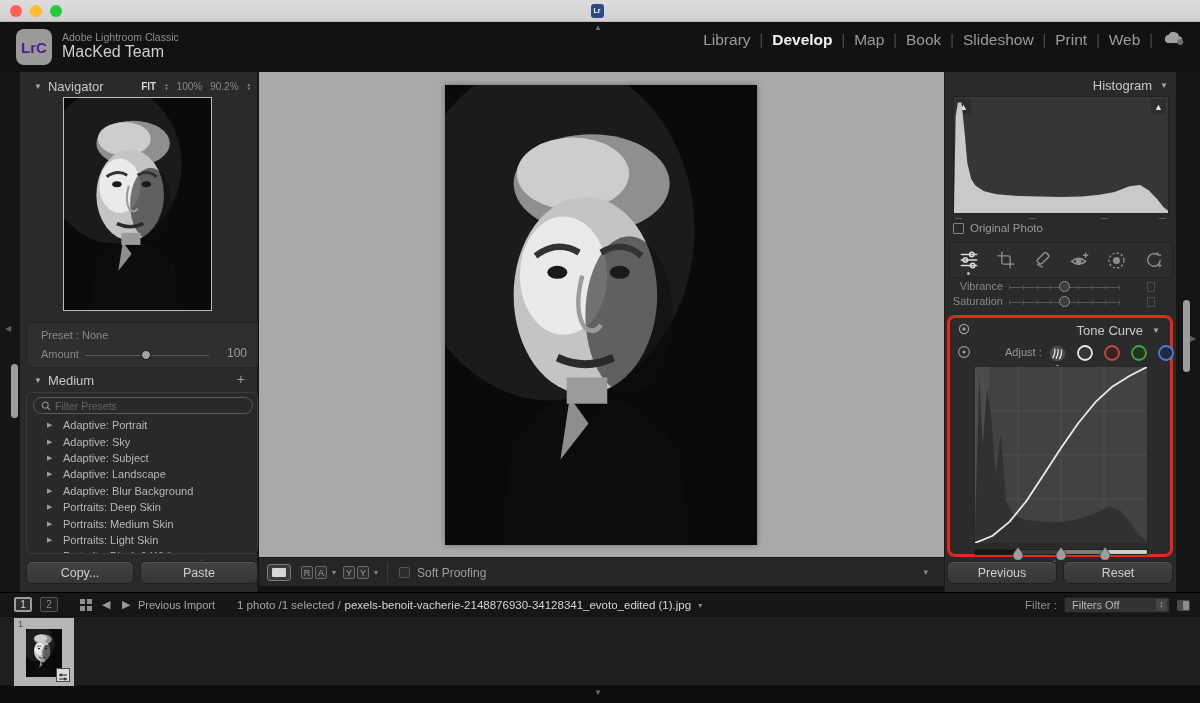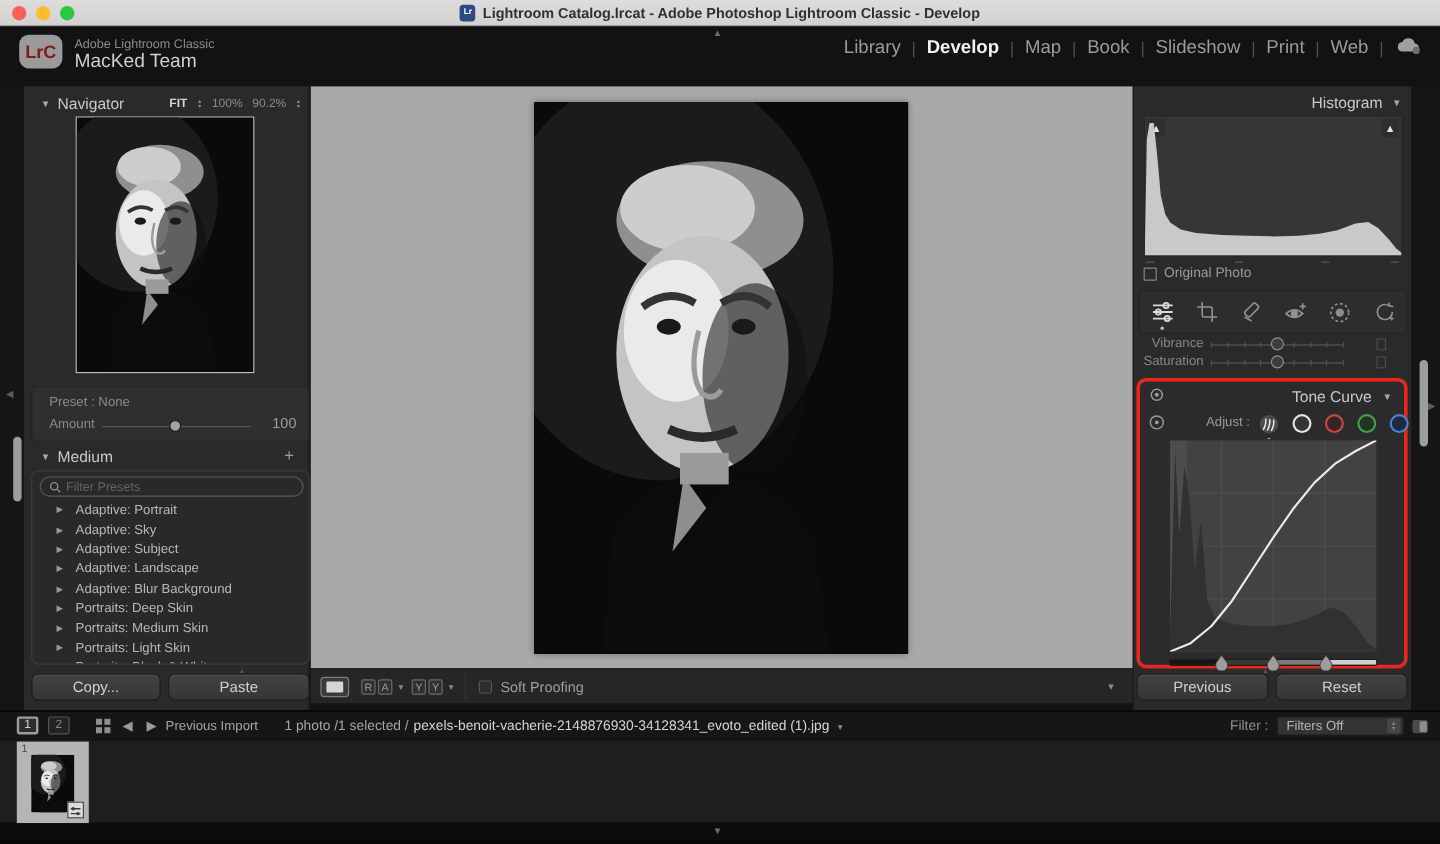--- a/index.html
+++ b/index.html
@@ -17,22 +17,22 @@
   .tl { position:absolute; top:5px; width:12px; height:12px; border-radius:50%; }
   #tl-close { left:10px;  background:#ff5f57; }
   #tl-min   { left:30px;  background:#febc2e; }
   #tl-max   { left:50px;  background:#28c840; }
   #doc-icon { width:13px; height:14px; border-radius:3px; background:#2c4a86; color:#fff;
     font-size:7px; font-weight:bold; display:flex; align-items:center; justify-content:center; margin-right:6px; }
   #window-title { font-size:12px; font-weight:bold; color:#303030; }
 
   
   #header { position:absolute; left:0; top:22px; width:1200px; height:50px; background:#121212; }
-  #lrc-logo { position:absolute; left:16px; top:7px; width:36px; height:28px; border-radius:8px;
-    background:#9a9a9a; color:#7f1d1d; font-weight:bold; font-size:15px;
+  #lrc-logo { position:absolute; left:16px; top:7px; width:36px; height:36px; border-radius:8px;
+    background:#9a9a9a; color:#4c1d95; font-weight:bold; font-size:15px;
     display:flex; align-items:center; justify-content:center; }
   #app-name { position:absolute; left:62px; top:9px; font-size:10.5px; color:#8d8d8d; }
   #team-name { position:absolute; left:62px; top:21px; font-size:16px; color:#cfcfcf; }
   #top-collapse { position:absolute; left:594px; top:1px; font-size:8px; color:#6e6e6e; }
   #module-bar { position:absolute; right:14px; top:0; height:36px; display:flex; align-items:center; }
   #module-items { display:flex; align-items:center; }
   .module { font-size:15.5px; color:#9b9b9b; margin:0 4px; cursor:default; }
   .module.active { color:#f2f2f2; font-weight:bold; }
   .msep { color:#4f4f4f; font-size:14px; margin:0 5px; }
   #cloud-icon { margin-left:4px; }
@@ -172,21 +172,20 @@
 </head>
 <body>
 
 <div id="app">
 
   <div id="titlebar">
     <div id="tl-close" class="tl"></div>
     <div id="tl-min" class="tl"></div>
     <div id="tl-max" class="tl"></div>
     <div id="doc-icon">Lr</div>
-    <div id="window-title">Lightroom Catalog.lrcat - Adobe Photoshop Lightroom Classic - Develop</div>
   </div>
 
   <div id="header">
     <div id="lrc-logo">LrC</div>
     <div id="app-name">Adobe Lightroom Classic</div>
     <div id="team-name">MacKed Team</div>
     <div id="top-collapse">▲</div>
     <div id="module-bar">
       <div id="module-items">
           <span class="module">Library</span>

